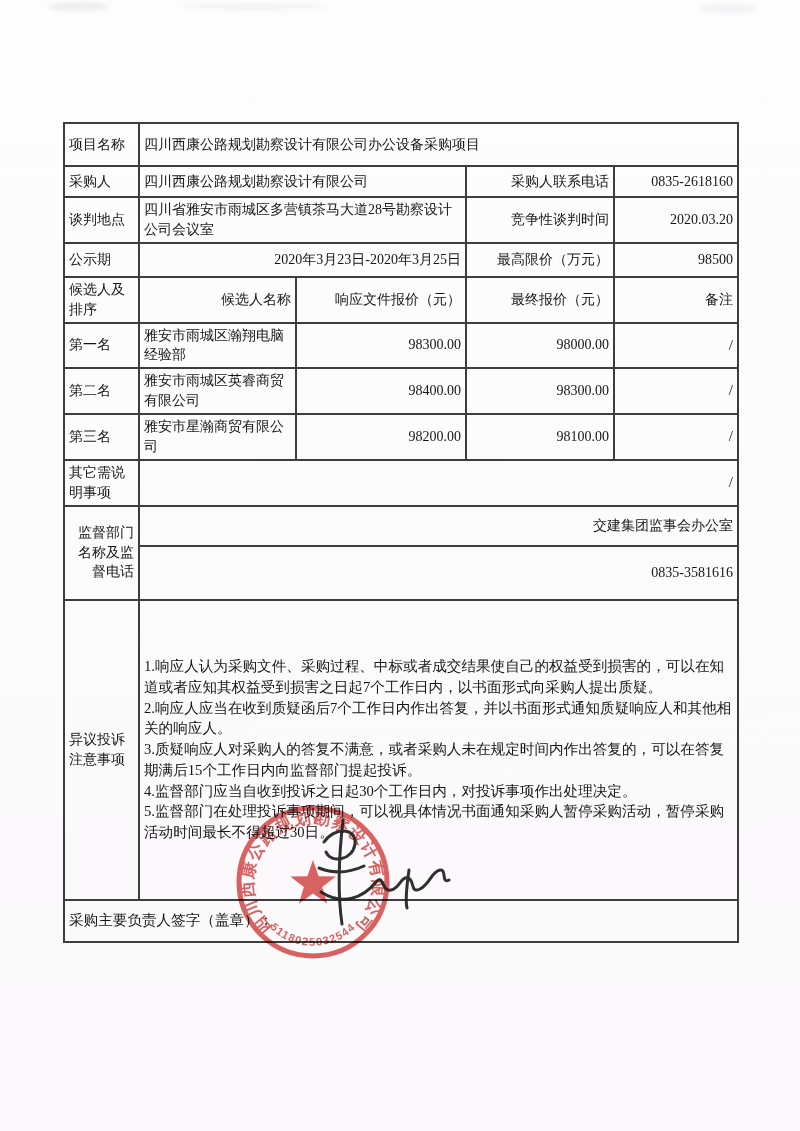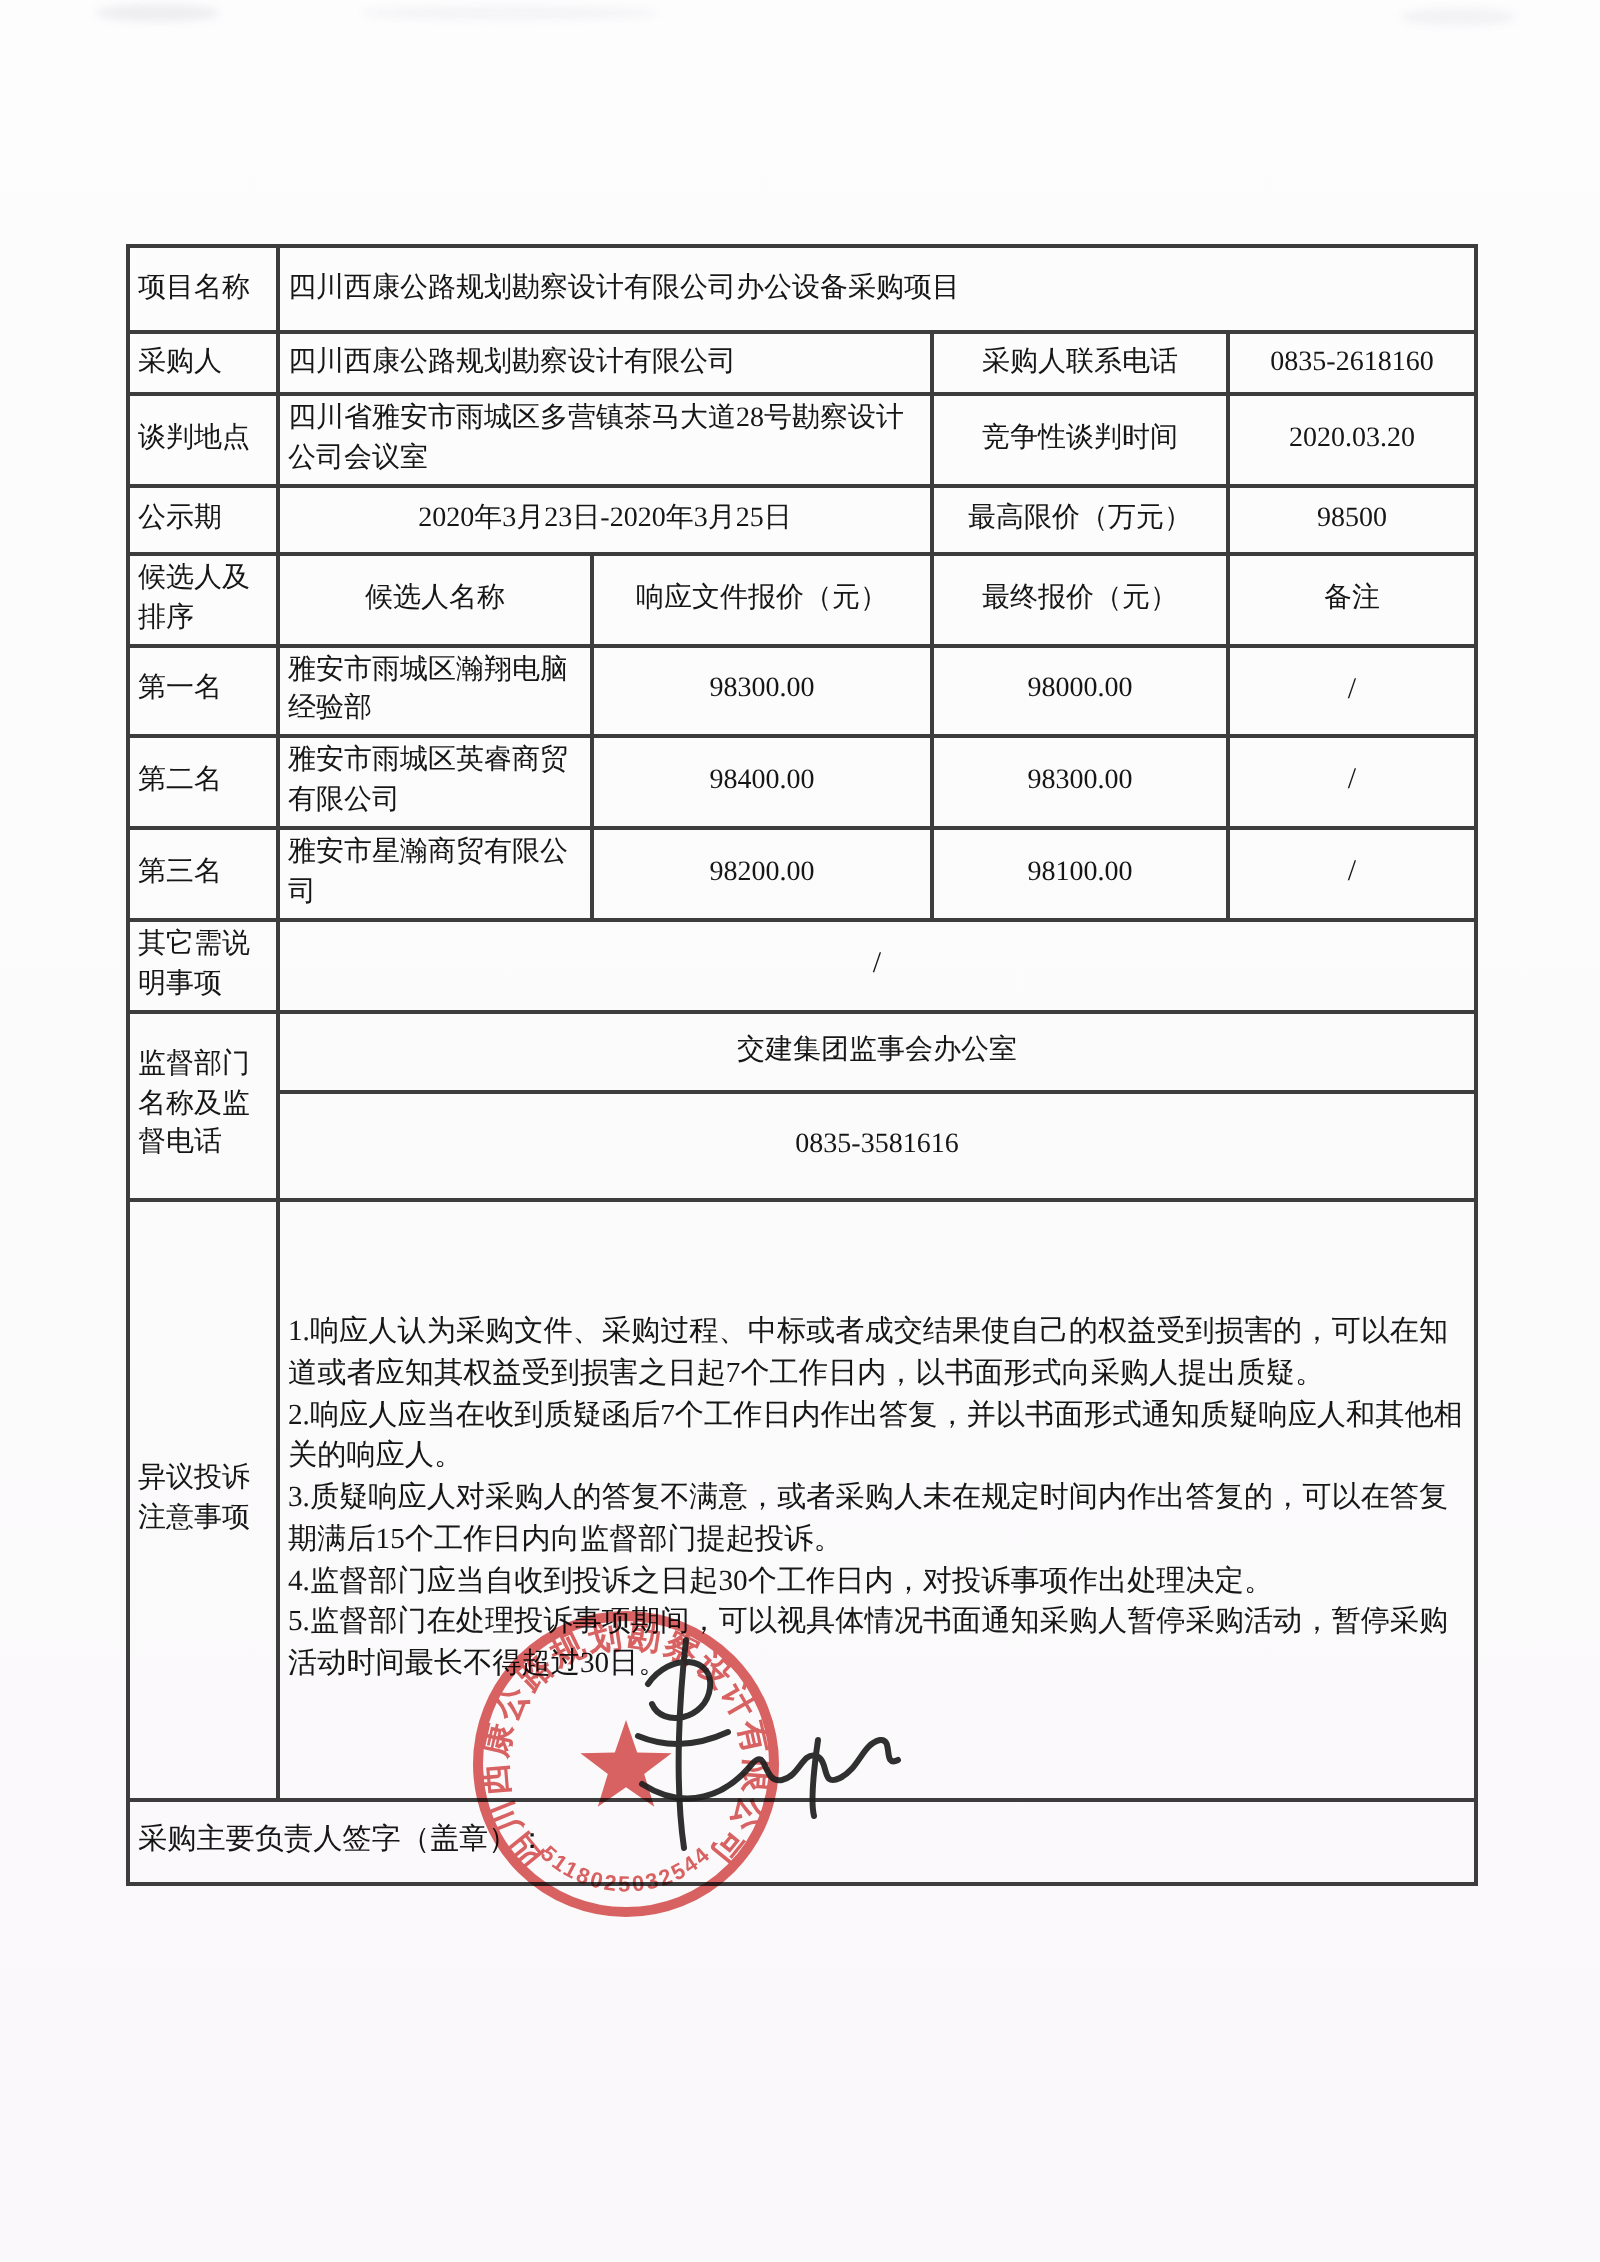--- a/index.html
+++ b/index.html
@@ -16,23 +16,23 @@
     font-family:"Liberation Sans","DejaVu Sans",sans-serif;
   }
   table.main {
     position:absolute; left:63px; top:122px; width:674px;
     border-collapse:collapse; table-layout:fixed; font-size:14px;
   }
   table.main td {
     border:2px solid #3d3d3d; padding:2px 4px; line-height:1.42;
     vertical-align:middle; overflow:hidden; word-break:break-all;
   }
-  .ctr { text-align:center; }
+  .ctr { text-align:right; }
   .vleft { padding-left:6px; }
-  .sup-lbl { text-align:left; }
+  .sup-lbl { text-align:right; }
   .notes { font-size:14.6px; line-height:21px; padding:6px 8px;margin-top:12px; }
   .note-item { margin:0; }
   .slash { font-size:15px; }
   .sig-cell { font-size:14.6px; padding-left:6px; }
   .seal-svg { position:absolute; left:233px; top:802px; width:160px; height:160px; opacity:0.9; mix-blend-mode:multiply; }
   .sign-svg { position:absolute; left:291px; top:812px; width:160px; height:118px; opacity:0.92; }
   .seal-text { font-family:"Liberation Sans","DejaVu Sans",sans-serif; font-weight:600; }
 </style>
 </head>
 <body>

